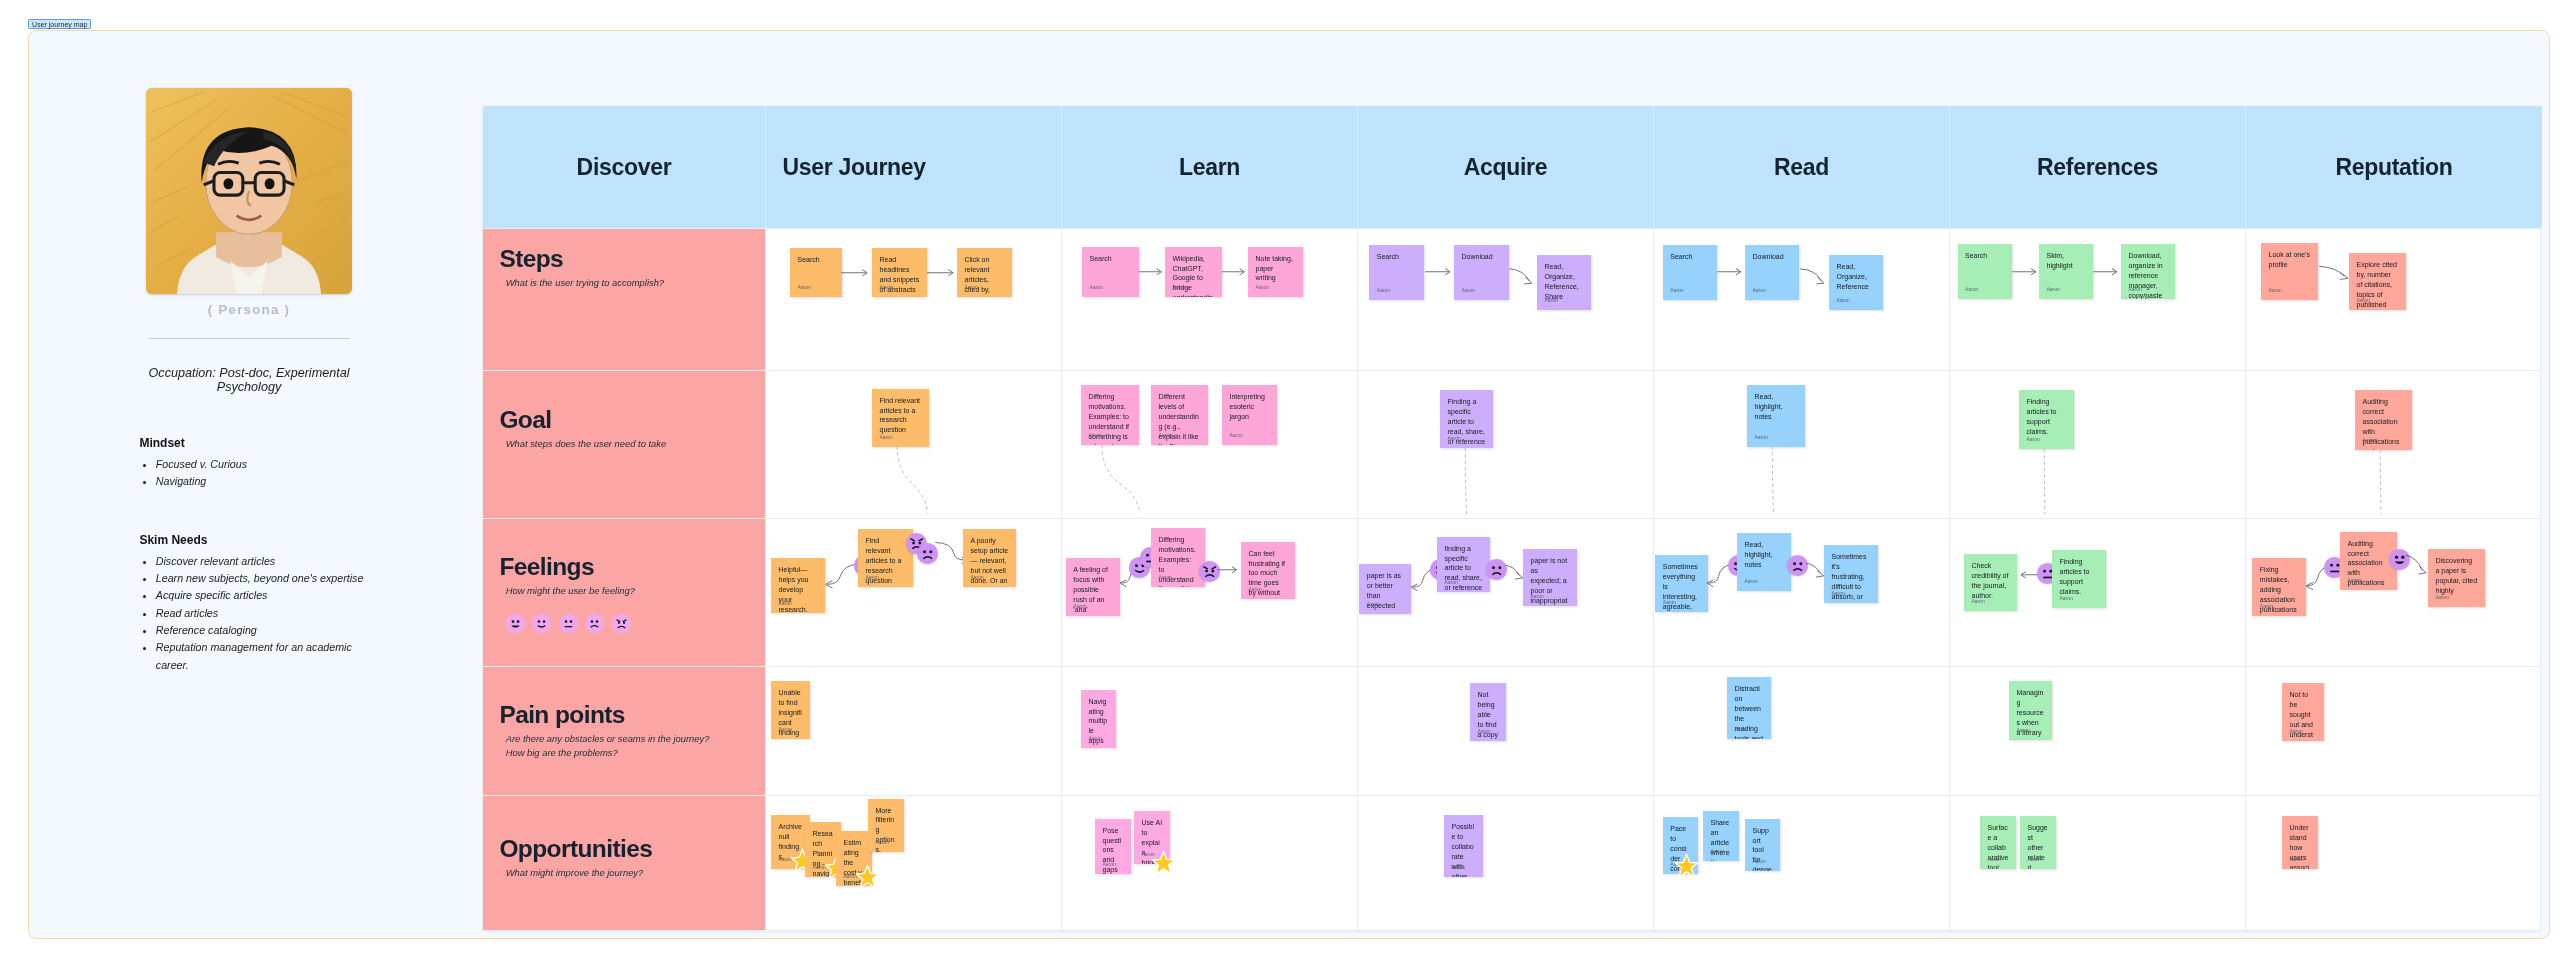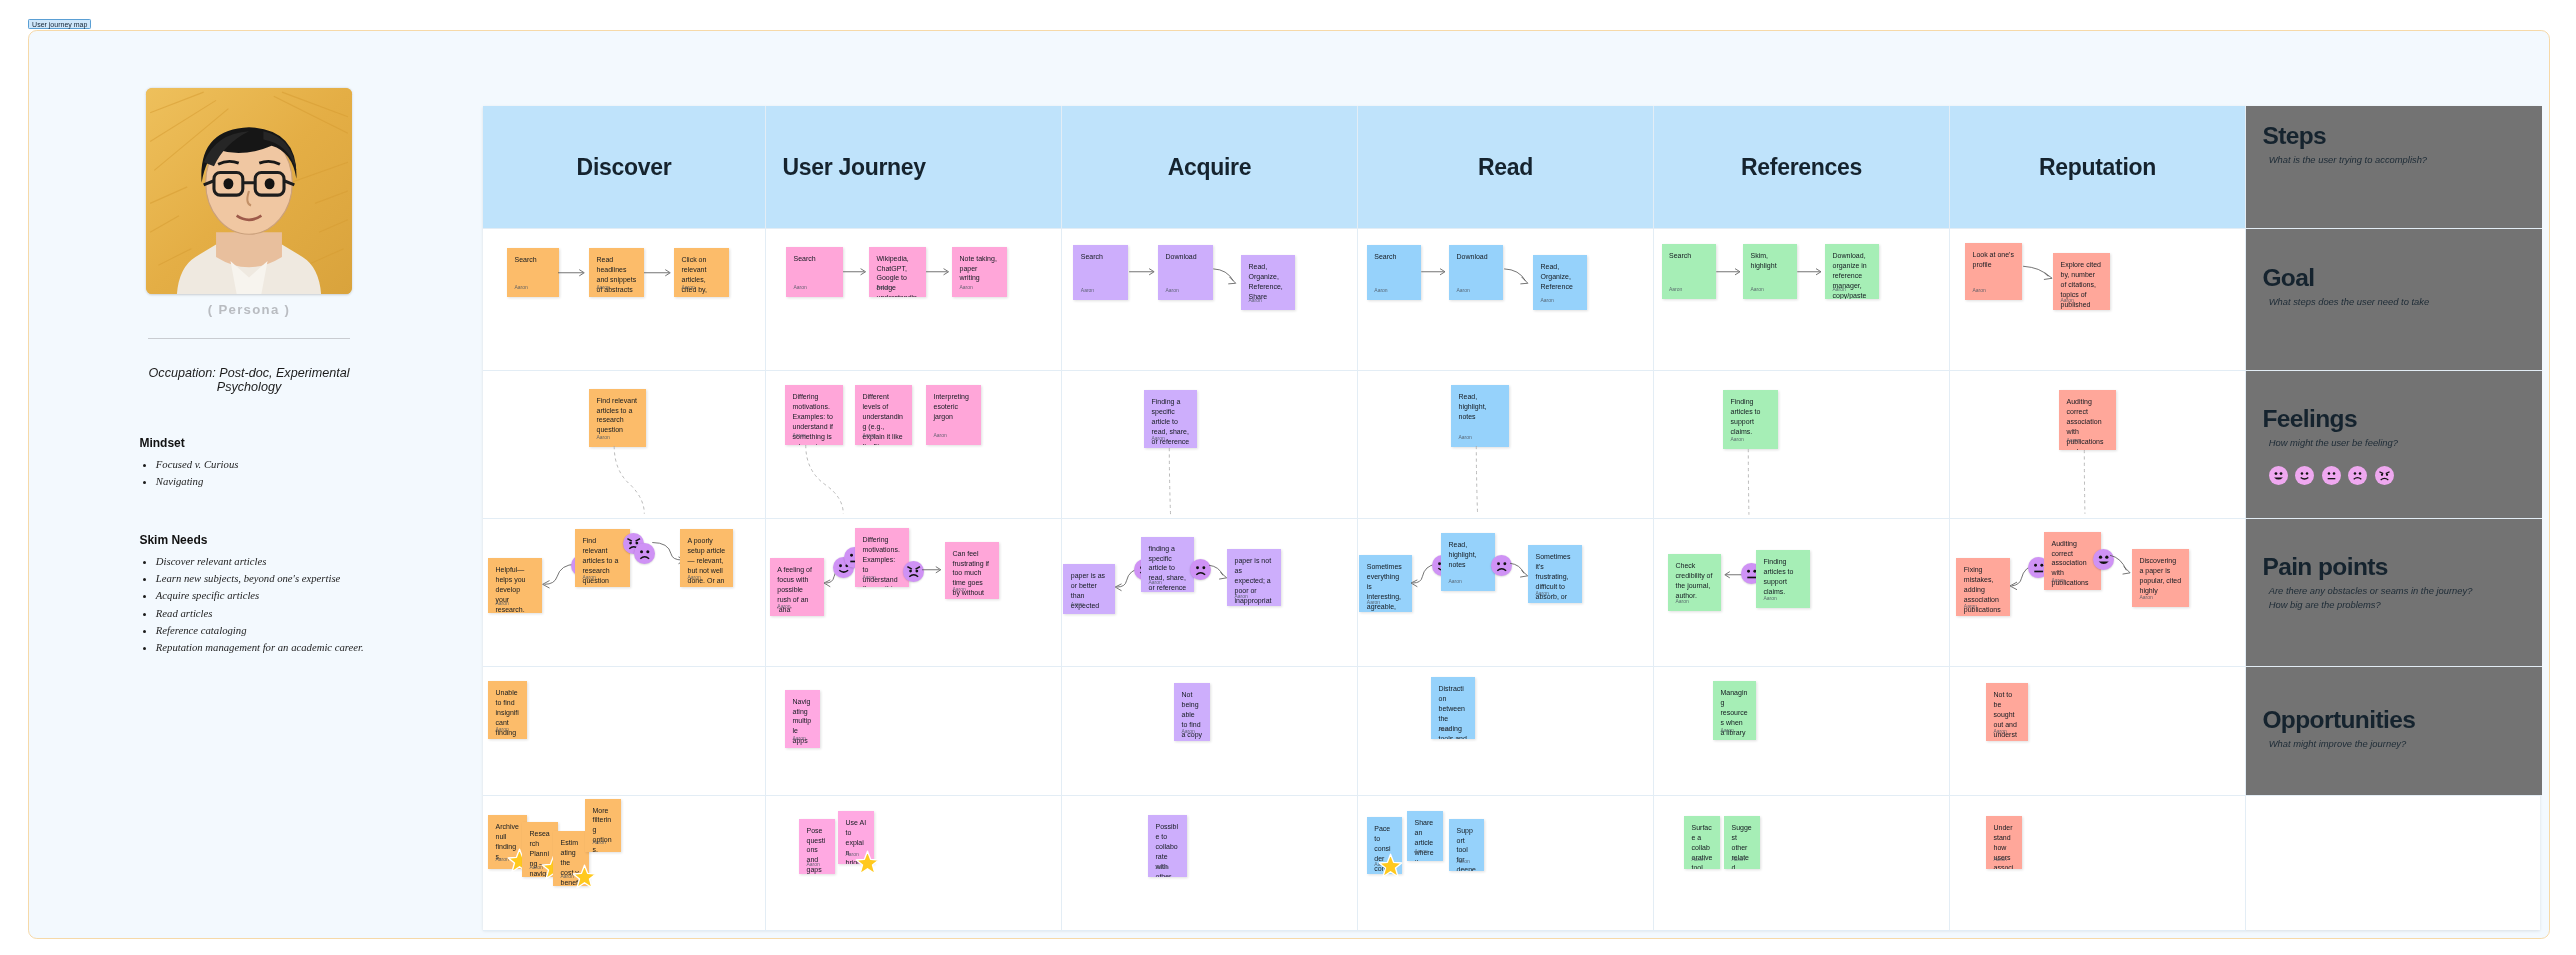--- a/index.html
+++ b/index.html
@@ -40,42 +40,42 @@
     text-align:center; font-size:13.2px; font-weight:700;
     color:#b9bcc1; letter-spacing:1.3px; margin-top:7.5px;
   }
   #persona-rule { height:1.3px; background:#c9ccd1; margin:21.4px 25px 0 25px; }
   #persona-occupation {
     text-align:center; font-style:italic; font-size:12.6px;
     color:#1c1c1c; margin-top:26.4px;
   }
   .persona-block { margin-top:42px; padding-left:16.4px; }
   .persona-h { font-size:12px; font-weight:700; color:#111; }
-  .persona-list { margin:6.3px 0 0 0; padding-left:16.4px;font-family:Liberation Serif, serif; }
+  .persona-list { margin:6.3px 0 0 0; padding-left:16.4px; }
   .persona-list li {
     font-style:italic; font-size:10.7px; color:#1c1c1c;
     line-height:1.62; list-style:disc;
   }
   
   #grid {
     position:absolute; left:454px; top:75px;
     width:2057px; height:824px;
     background:#ffffff;
     box-shadow:0 0.6px 3.1px rgba(0,0,0,.10);
     display:grid;
     grid-template-columns:283px repeat(6, 296px);
     grid-template-rows:123px 142px 148px 148px 129px 135px;
   }
   .cell { border-right:0.6px solid #e3edf5; border-bottom:0.6px solid #e3edf5; position:relative; }
   .cell:nth-child(7n) { border-right:none; }
   .hdr { background:#bfe3fb; display:flex; align-items:center; justify-content:center; }
   .hdr-label {
     font-size:23px; font-weight:700; color:#15232e; letter-spacing:-0.3px;
   }
-  .rowlab { background:#737373; padding:16.4px 0 0 16.4px; }
+  .rowlab { background:#fca5a5; padding:16.4px 0 0 16.4px; }
   .rowlab .t { font-size:24.5px; font-weight:700; color:#15232e; letter-spacing:-0.6px; }
   .rowlab .s {
     font-size:9.4px; font-style:italic; color:#1d2b36;
     margin-top:3.1px; padding-left:6.3px; line-height:1.42;
   }
   #emoji-scale { display:flex; gap:7.5px; padding-left:6.3px; margin-top:16.4px; }
   .face { width:19px; height:19px; border-radius:50%; background:#efa8f0; position:relative; }
   .face svg { position:absolute; inset:0; }
   
   .note {
@@ -197,20 +197,23 @@
   </div>
 
   <div id="grid">
 
     <div class="cell hdr">
         <span class="hdr-label">Discover</span>
       </div>
     <div class="cell hdr">
       <span class="hdr-label" style="margin-right:auto;margin-left:16.4px">User Journey</span>
     </div>
+    <div class="cell hdr">
+        <span class="hdr-label">Learn</span>
+      </div>
     <div class="cell hdr">
         <span class="hdr-label">Acquire</span>
       </div>
     <div class="cell hdr">
         <span class="hdr-label">Read</span>
       </div>
     <div class="cell hdr">
         <span class="hdr-label">References</span>
       </div>
     <div class="cell hdr">

